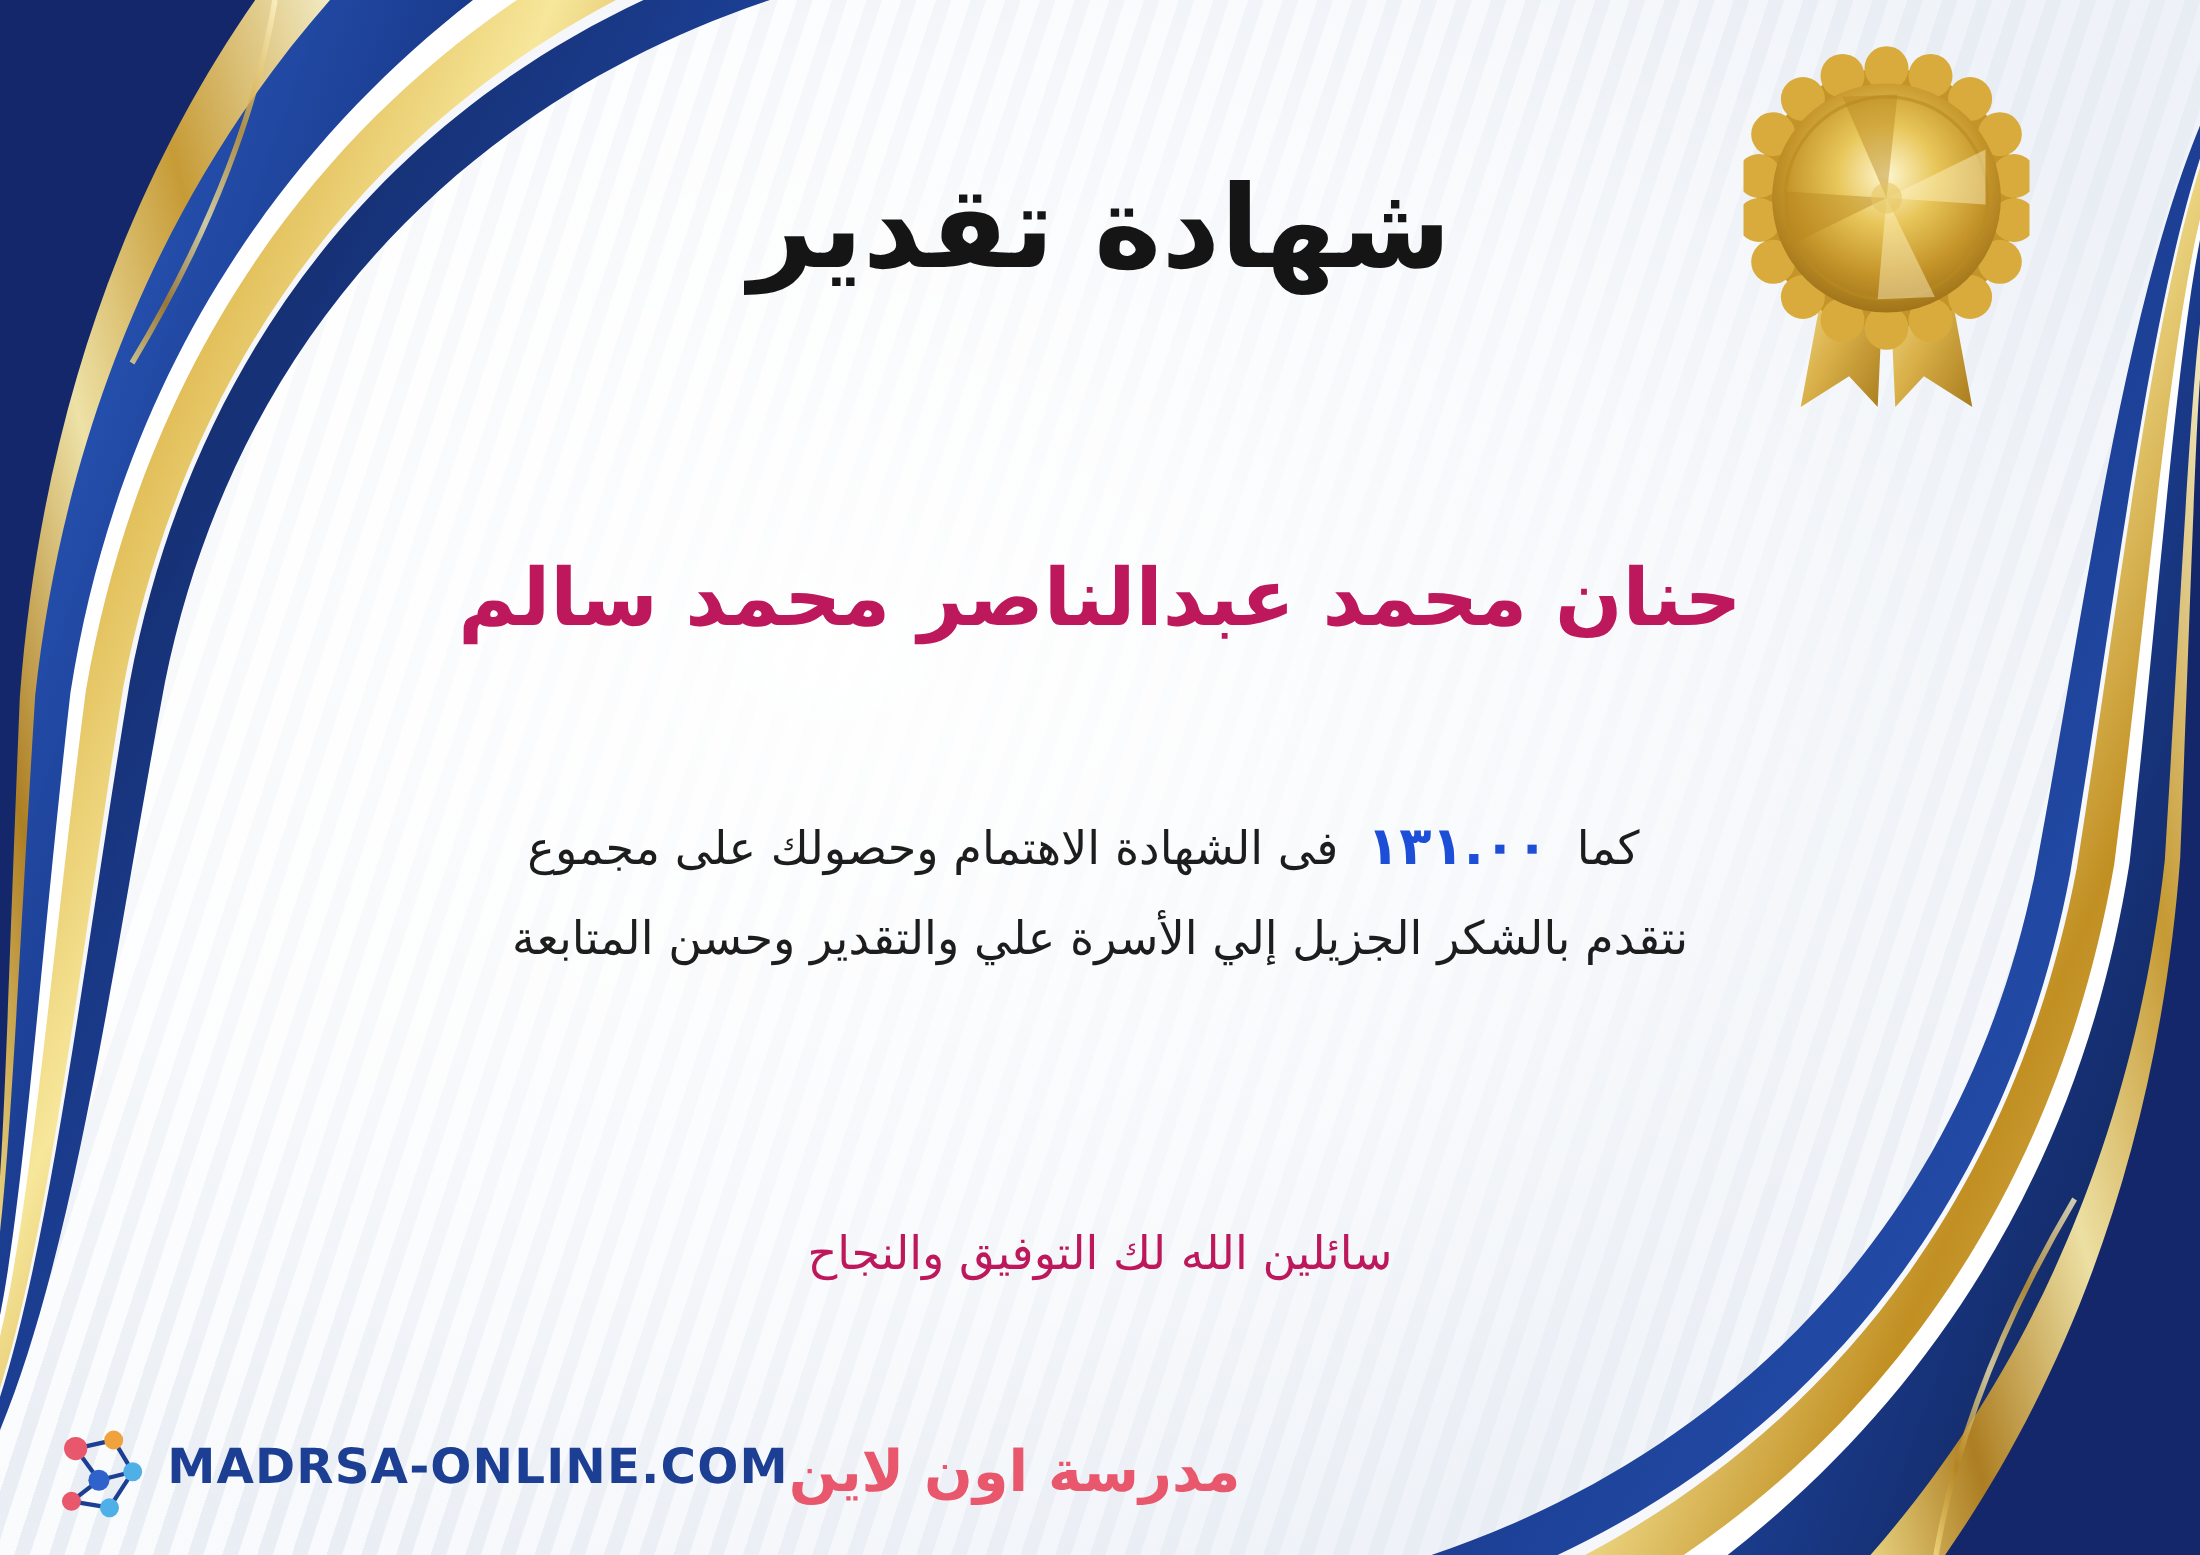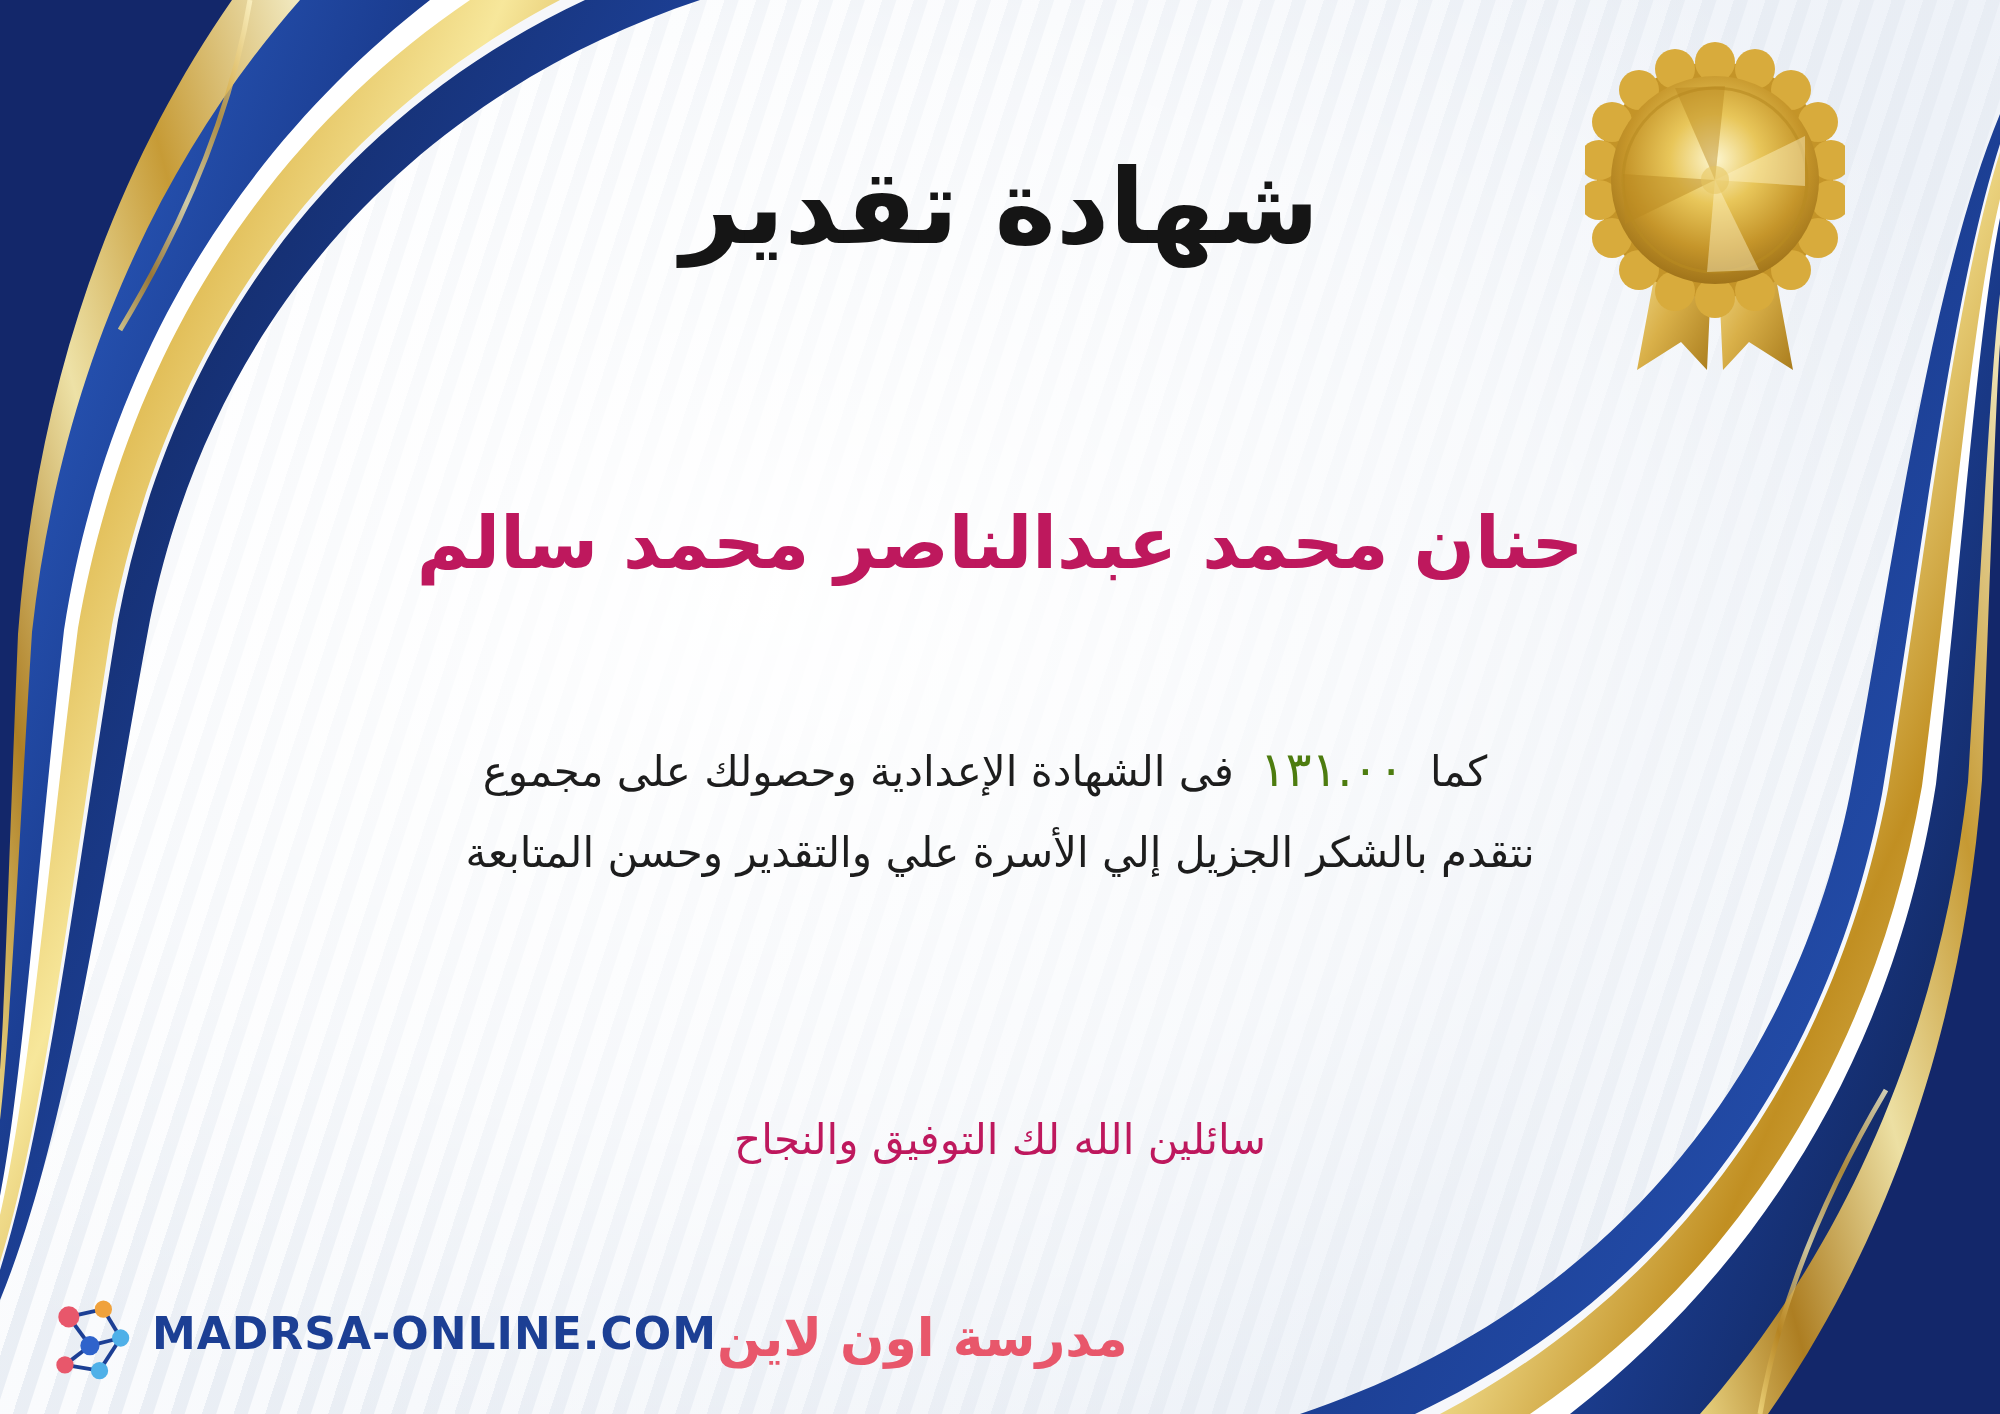--- a/index.html
+++ b/index.html
@@ -88,22 +88,22 @@
     text-align: center;
     font-size: 42px;
     color: #1d1d1d;
     line-height: 1.85;
   }
   .body-line {
     display: block;
     white-space: nowrap;
   }
   .score {
-    color: #4d7c0f;
-    font-weight: 400;
+    color: #1d4ed8;
+    font-weight: 700;
     font-size: 48px;
     padding: 0 26px;
     letter-spacing: 2px;
   }
   .kama {
     padding-right: 30px;
   }
 
   .wishes {
     position: absolute;
@@ -286,21 +286,21 @@
   </svg>
 
   <div class="content">
 
     <div class="title">شهادة تقدير</div>
 
     <div class="recipient">حنان محمد عبدالناصر محمد سالم</div>
 
     <div class="body-block">
       <span class="body-line">
-        <span class="kama">كما</span><span class="score">١٣١.٠٠</span><span>فى الشهادة الإعدادية وحصولك على مجموع</span>
+        <span class="kama">كما</span><span class="score">١٣١.٠٠</span><span>فى الشهادة الاهتمام وحصولك على مجموع</span>
       </span>
       <span class="body-line">نتقدم  بالشكر الجزيل إلي الأسرة علي والتقدير وحسن المتابعة</span>
     </div>
 
     <div class="wishes">سائلين الله لك التوفيق  والنجاح</div>
   </div>
 
   <div class="brand">
     <div class="brand-text">
       <span class="brand-ar">مدرسة اون لاين</span>

